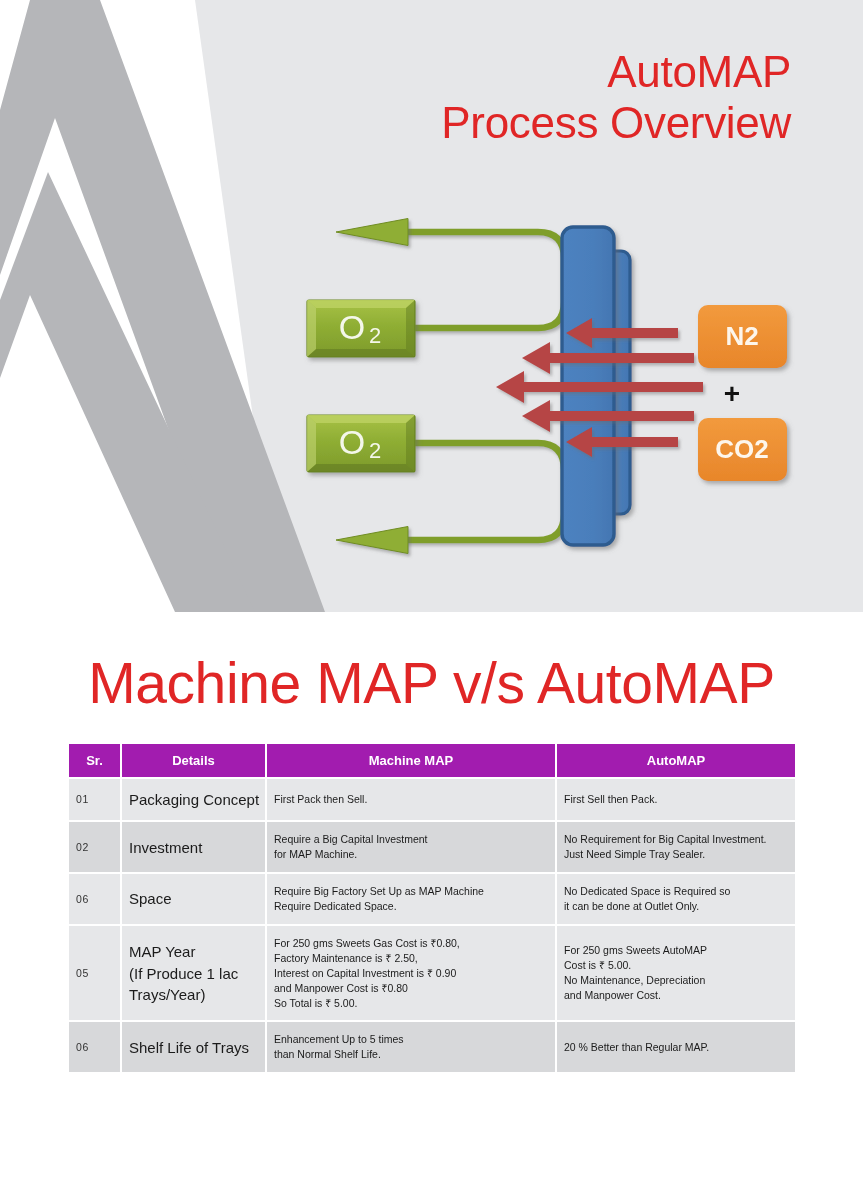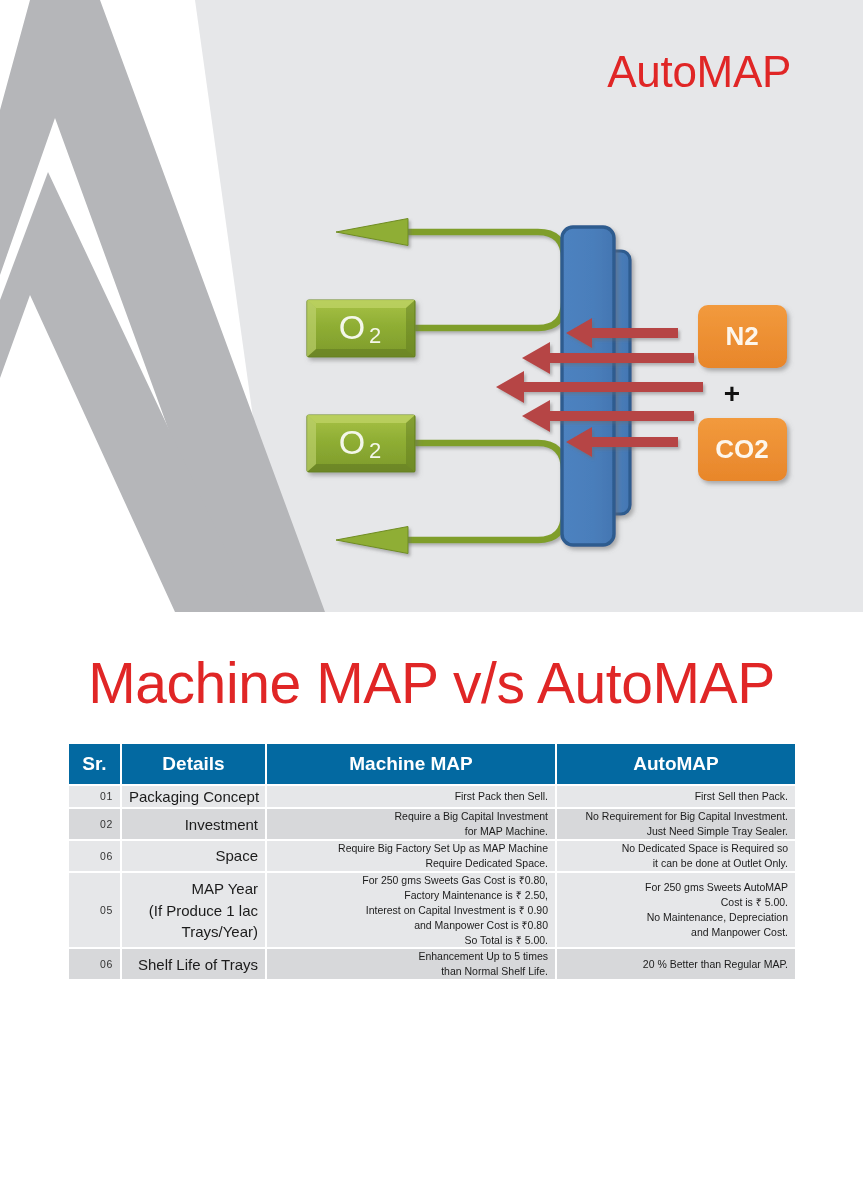--- a/index.html
+++ b/index.html
@@ -39,27 +39,27 @@
     font-size:57px; font-weight:400; letter-spacing:-0.4px;
   }
 
   
   #compare-table {
     position:absolute; left:67px; top:742px; width:728px;
     border-collapse:separate; border-spacing:2px 2px;
     table-layout:fixed;
   }
   #compare-table th {
-    background:#0369a1; color:#ffffff;
-    font-size:19px; font-weight:bold;
+    background:#a21caf; color:#ffffff;
+    font-size:13px; font-weight:bold;
     padding:9px 4px; text-align:center; vertical-align:middle;
   }
   #compare-table td {
-    font-size:10.5px; color:#1b1b1b; text-align:right;
-    vertical-align:middle; padding:0 7px; line-height:1.42;
+    font-size:10.5px; color:#1b1b1b; text-align:left;
+    vertical-align:middle; padding:10px 7px; line-height:1.42;
   }
   #compare-table tbody tr.odd td { background:#e6e7e9; }
   #compare-table tbody tr.even td { background:#d7d8da; }
   #compare-table td.sr { font-size:10.5px; color:#333; letter-spacing:0.6px; }
   #compare-table td.details { font-size:15px; }
   .col-sr { width:51px; }
   .col-details { width:143px; }
   .col-mmap { width:288px; }
   .col-amap { width:238px; }
   .cellline { display:block; white-space:nowrap; }
@@ -75,20 +75,21 @@
     <svg width="863" height="612" viewBox="0 0 863 612" xmlns="http://www.w3.org/2000/svg">
 
       <path d="M 30 0 L 100 0 L 325 612 L 235 612 L 55 118 L 0 275 L 0 110 Z" fill="#b5b6b9"></path>
 
       <path d="M 0 300 L 48 172 L 255 612 L 175 612 L 30 295 L 0 378 Z" fill="#b5b6b9"></path>
     </svg>
   </div>
 
   <div id="hero-title">
     <span>AutoMAP</span>
+    <span class="l2">Process Overview</span>
   </div>
 
   <div id="diagram">
     <svg width="520" height="350" viewBox="0 0 520 350" xmlns="http://www.w3.org/2000/svg">
       <defs>
         <linearGradient id="gGreen" x1="0" y1="0" x2="0" y2="1">
           <stop offset="0%" stop-color="#a8c246"></stop>
           <stop offset="45%" stop-color="#8fae34"></stop>
           <stop offset="100%" stop-color="#7d9a2a"></stop>
         </linearGradient>

